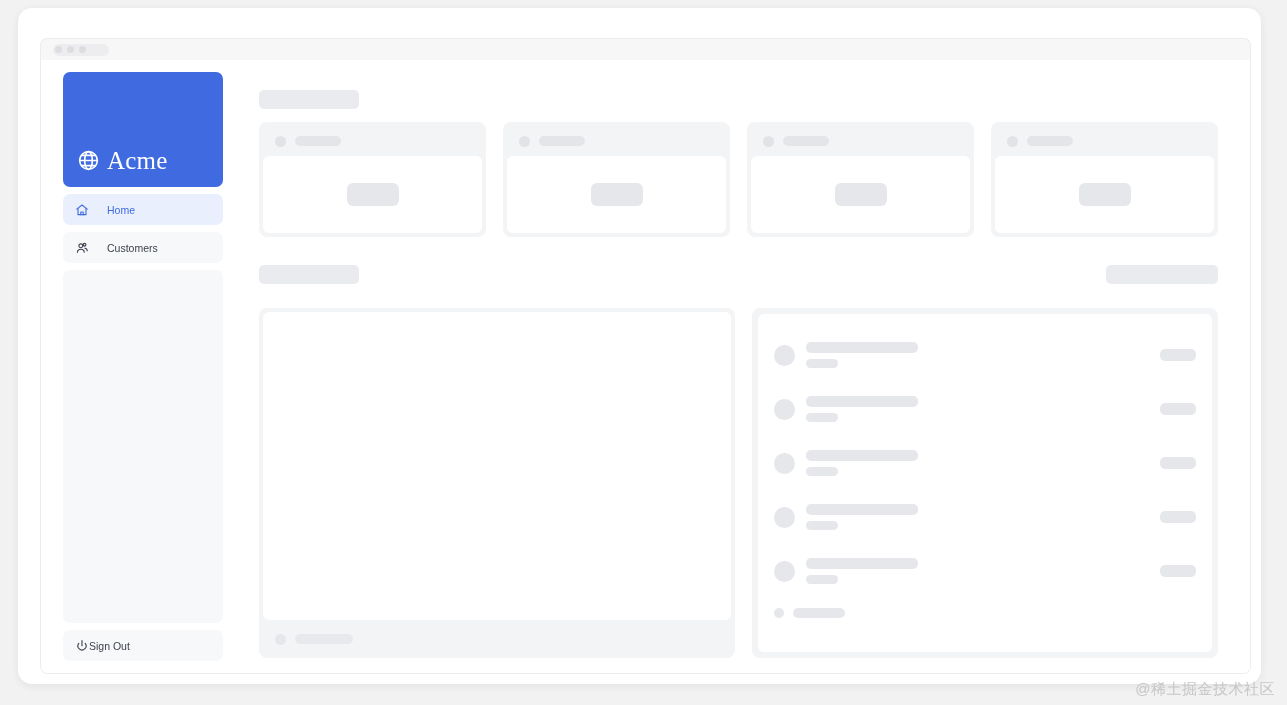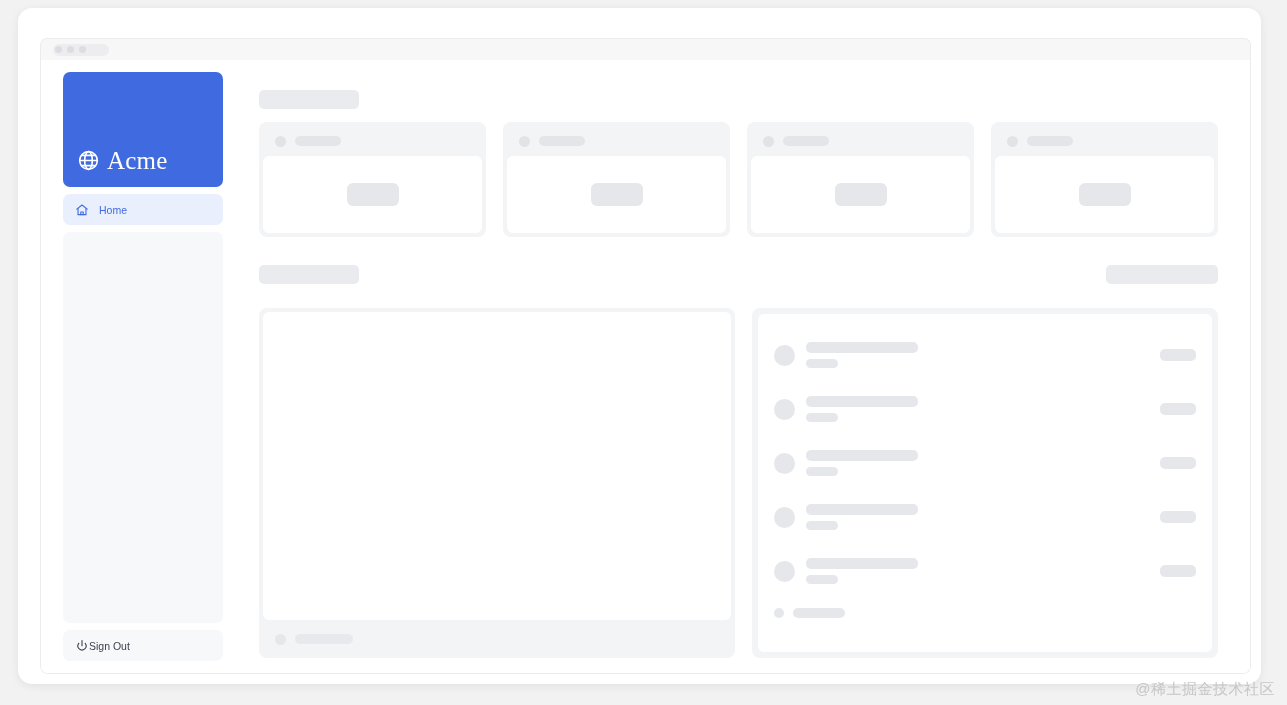--- a/index.html
+++ b/index.html
@@ -85,21 +85,21 @@
     letter-spacing: .2px;
   }
 
   .nav { display:flex; flex-direction:column; gap:7px; flex:0 0 auto; }
   .nav-item {
     height: 31px;
     border-radius: 7px;
     background: #f7f8fa;
     display: flex;
     align-items: center;
-    gap: 10px;
+    gap: 18px;
     padding: 0 12px;
     color: #3a3f4b;
     font-size: 10.5px;
     cursor: pointer;
   }
   .nav-item.active { background:#e9effd; color:#3f6ae0; }
   .nav-item.active .nav-ico { color:#3f6ae0; }
   .nav-ico { width:14px; height:14px; flex:0 0 14px; color:#3a3f4b; display:block; }
 
   .nav-filler { flex:1 1 auto; background:#f7f8fa; border-radius:7px; min-height:10px; }
@@ -260,20 +260,31 @@
             <svg viewBox="0 0 24 24" fill="none" stroke="currentColor" stroke-width="1.9" stroke-linecap="round" stroke-linejoin="round" width="14" height="14">
               <path d="M3 10.6 12 3.5l9 7.1"></path>
               <path d="M5.2 9.6V20h13.6V9.6"></path>
               <path d="M9.9 20v-4.6h4.2V20"></path>
             </svg>
           </span>
           <span>Home</span>
         </div>
 
 
+        <div class="nav-item">
+          <span class="nav-ico">
+            <svg viewBox="0 0 24 24" fill="none" stroke="currentColor" stroke-width="1.9" stroke-linecap="round" stroke-linejoin="round" width="14" height="14">
+              <circle cx="10" cy="8.2" r="3.3"></circle>
+              <path d="M4.2 19.4c0-3.1 2.6-5.3 5.8-5.3s5.8 2.2 5.8 5.3"></path>
+              <circle cx="16.4" cy="6.4" r="2.3"></circle>
+              <path d="M17 12.3c2.3.3 3.9 2 3.9 4.3"></path>
+            </svg>
+          </span>
+          <span>Customers</span>
+        </div>
 
       </div>
 
       <div class="nav-filler"></div>
 
       <div class="signout">
         <span class="nav-ico">
           <svg viewBox="0 0 24 24" fill="none" stroke="currentColor" stroke-width="1.9" stroke-linecap="round" stroke-linejoin="round" width="14" height="14">
             <path d="M6.5 7.4a7 7 0 1 0 11 0"></path>
             <line x1="12" y1="2.8" x2="12" y2="11.4"></line>

